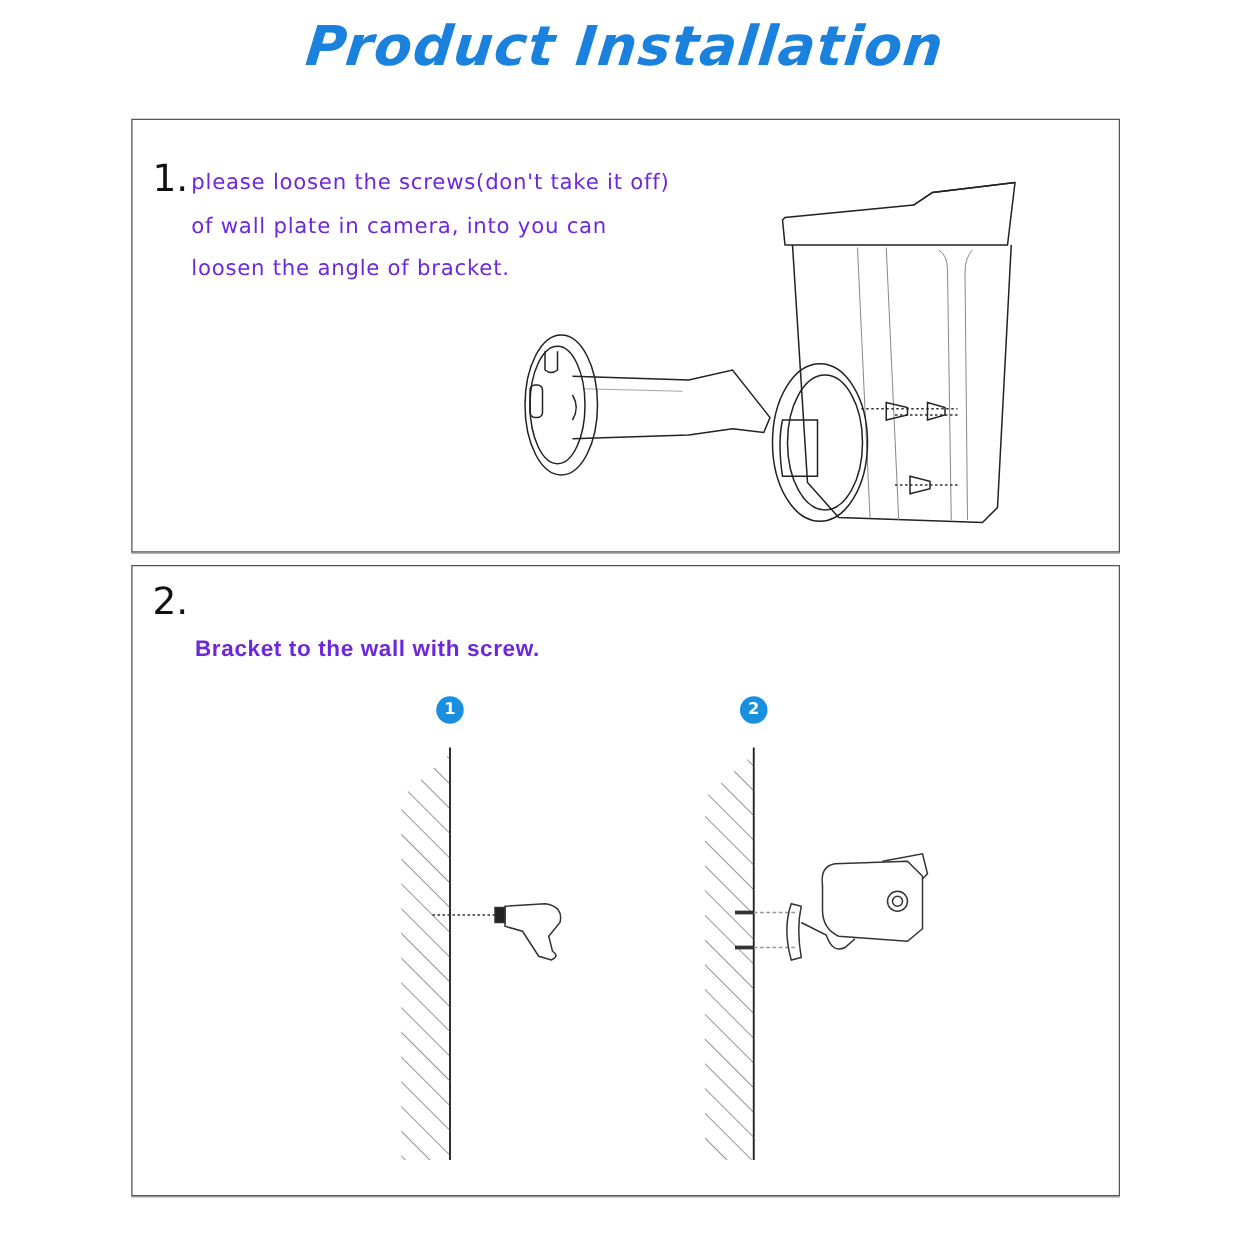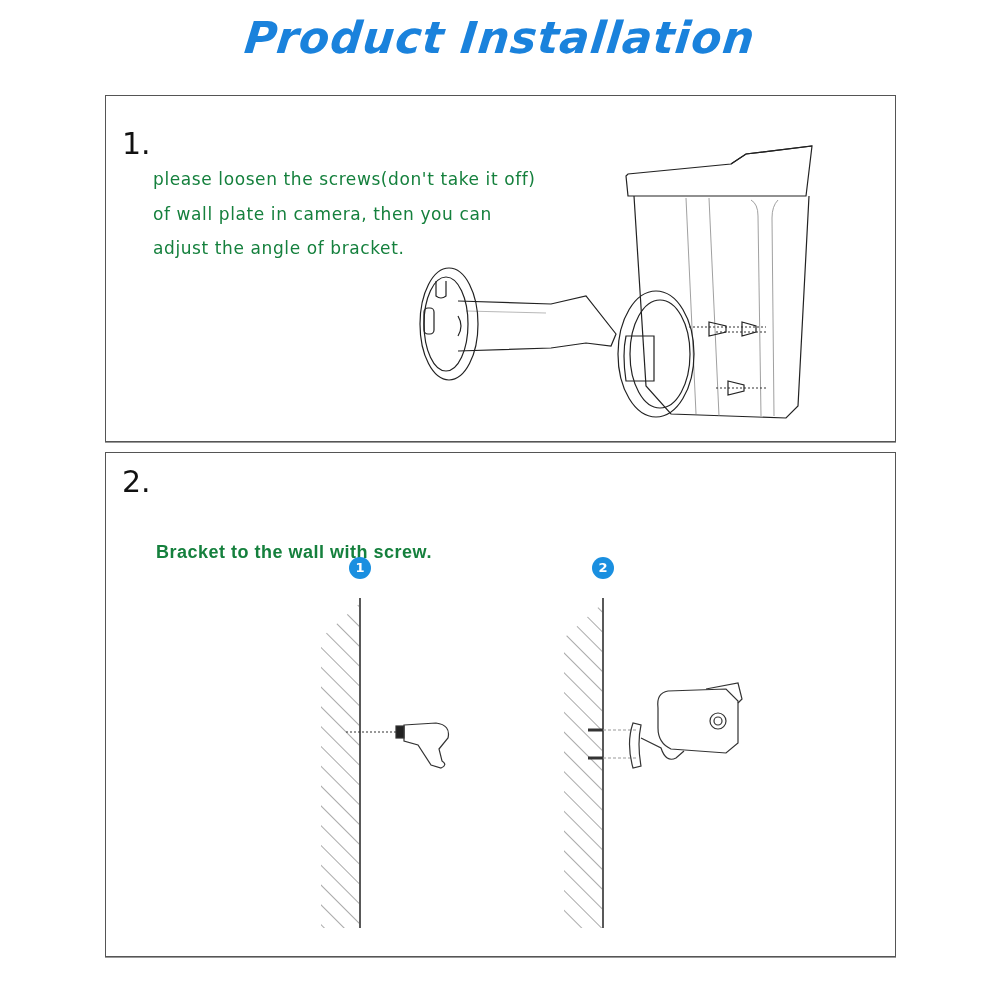--- a/index.html
+++ b/index.html
@@ -2,35 +2,35 @@
 <html><head>
 <meta charset="utf-8">
 <style>
   html, body { margin: 0; padding: 0; background: #ffffff; }
   body { width: 1000px; height: 1000px; position: relative; overflow: hidden; font-family: "Liberation Sans", sans-serif; color: #111; }
   .title { position: absolute; left: 0; top: 12px; width: 1000px; text-align: center; font-family: "DejaVu Sans", sans-serif; font-weight: bold; font-style: italic; font-size: 44px; letter-spacing: 1px; color: #1a82dc; transform: skewX(-6deg); }
   .panel { position: absolute; border: 1px solid #555; box-shadow: 0 1px 0 #999; background: #fff; }
   #p1 { left: 105px; top: 95px; width: 789px; height: 345px; }
   #p2 { left: 105px; top: 452px; width: 789px; height: 503px; }
   .step-num { position: absolute; font-family: "DejaVu Sans", sans-serif; font-size: 30px; color: #111; line-height: 1; }
-  .step-line { position: absolute; font-family: "DejaVu Sans", sans-serif; font-size: 17px; color: #15803d; letter-spacing: 0.6px; white-space: nowrap; margin-top: 33px; }
+  .step-line { position: absolute; font-family: "DejaVu Sans", sans-serif; font-size: 17px; color: #6d28d9; letter-spacing: 0.6px; white-space: nowrap; }
   .step2 { font-family: "Liberation Sans", sans-serif; font-size: 18px; letter-spacing: 0.5px; }
   .badge { position: absolute; width: 22px; height: 22px; border-radius: 50%; background: #1a8fe0; color: #fff; font-family: "DejaVu Sans", sans-serif; font-weight: bold; font-size: 13px; text-align: center; line-height: 22px; }
   svg { position: absolute; overflow: visible; }
 </style>
 </head>
 <body>
 
 <div class="title">Product Installation</div>
 
 <div class="panel" id="p1">
   <div class="step-num" style="left:16px; top:33px;">1.</div>
   <div class="step-line" style="left:47px; top:40px;">please loosen the screws(don't take it off)</div>
-  <div class="step-line" style="left:47px; top:75px;">of wall plate in camera, then you can</div>
-  <div class="step-line" style="left:47px; top:109px;">adjust the angle of bracket.</div>
+  <div class="step-line" style="left:47px; top:75px;">of wall plate in camera, into you can</div>
+  <div class="step-line" style="left:47px; top:109px;">loosen the angle of bracket.</div>
 
   <svg width="789" height="345" viewBox="0 0 789 345" style="left:0;top:0;" fill="none" stroke="#222" stroke-width="1.2">
 
     <path d="M520 80 L522 100 L700 100 L706 50 L640 58 L625 68 L522 78 Z"></path>
     <path d="M625 68 L640 58 L706 50"></path>
     <path d="M528 100 L540 290 L565 318 L680 322 L692 310 L703 100"></path>
     <path d="M580 102 L590 318" stroke="#888" stroke-width="0.8"></path>
     <path d="M603 102 L613 320" stroke="#888" stroke-width="0.8"></path>
     <path d="M645 104 Q652 108 652 120 L655 320" stroke="#888" stroke-width="0.8"></path>
     <path d="M672 104 Q666 110 666 122 L668 320" stroke="#888" stroke-width="0.8"></path>

